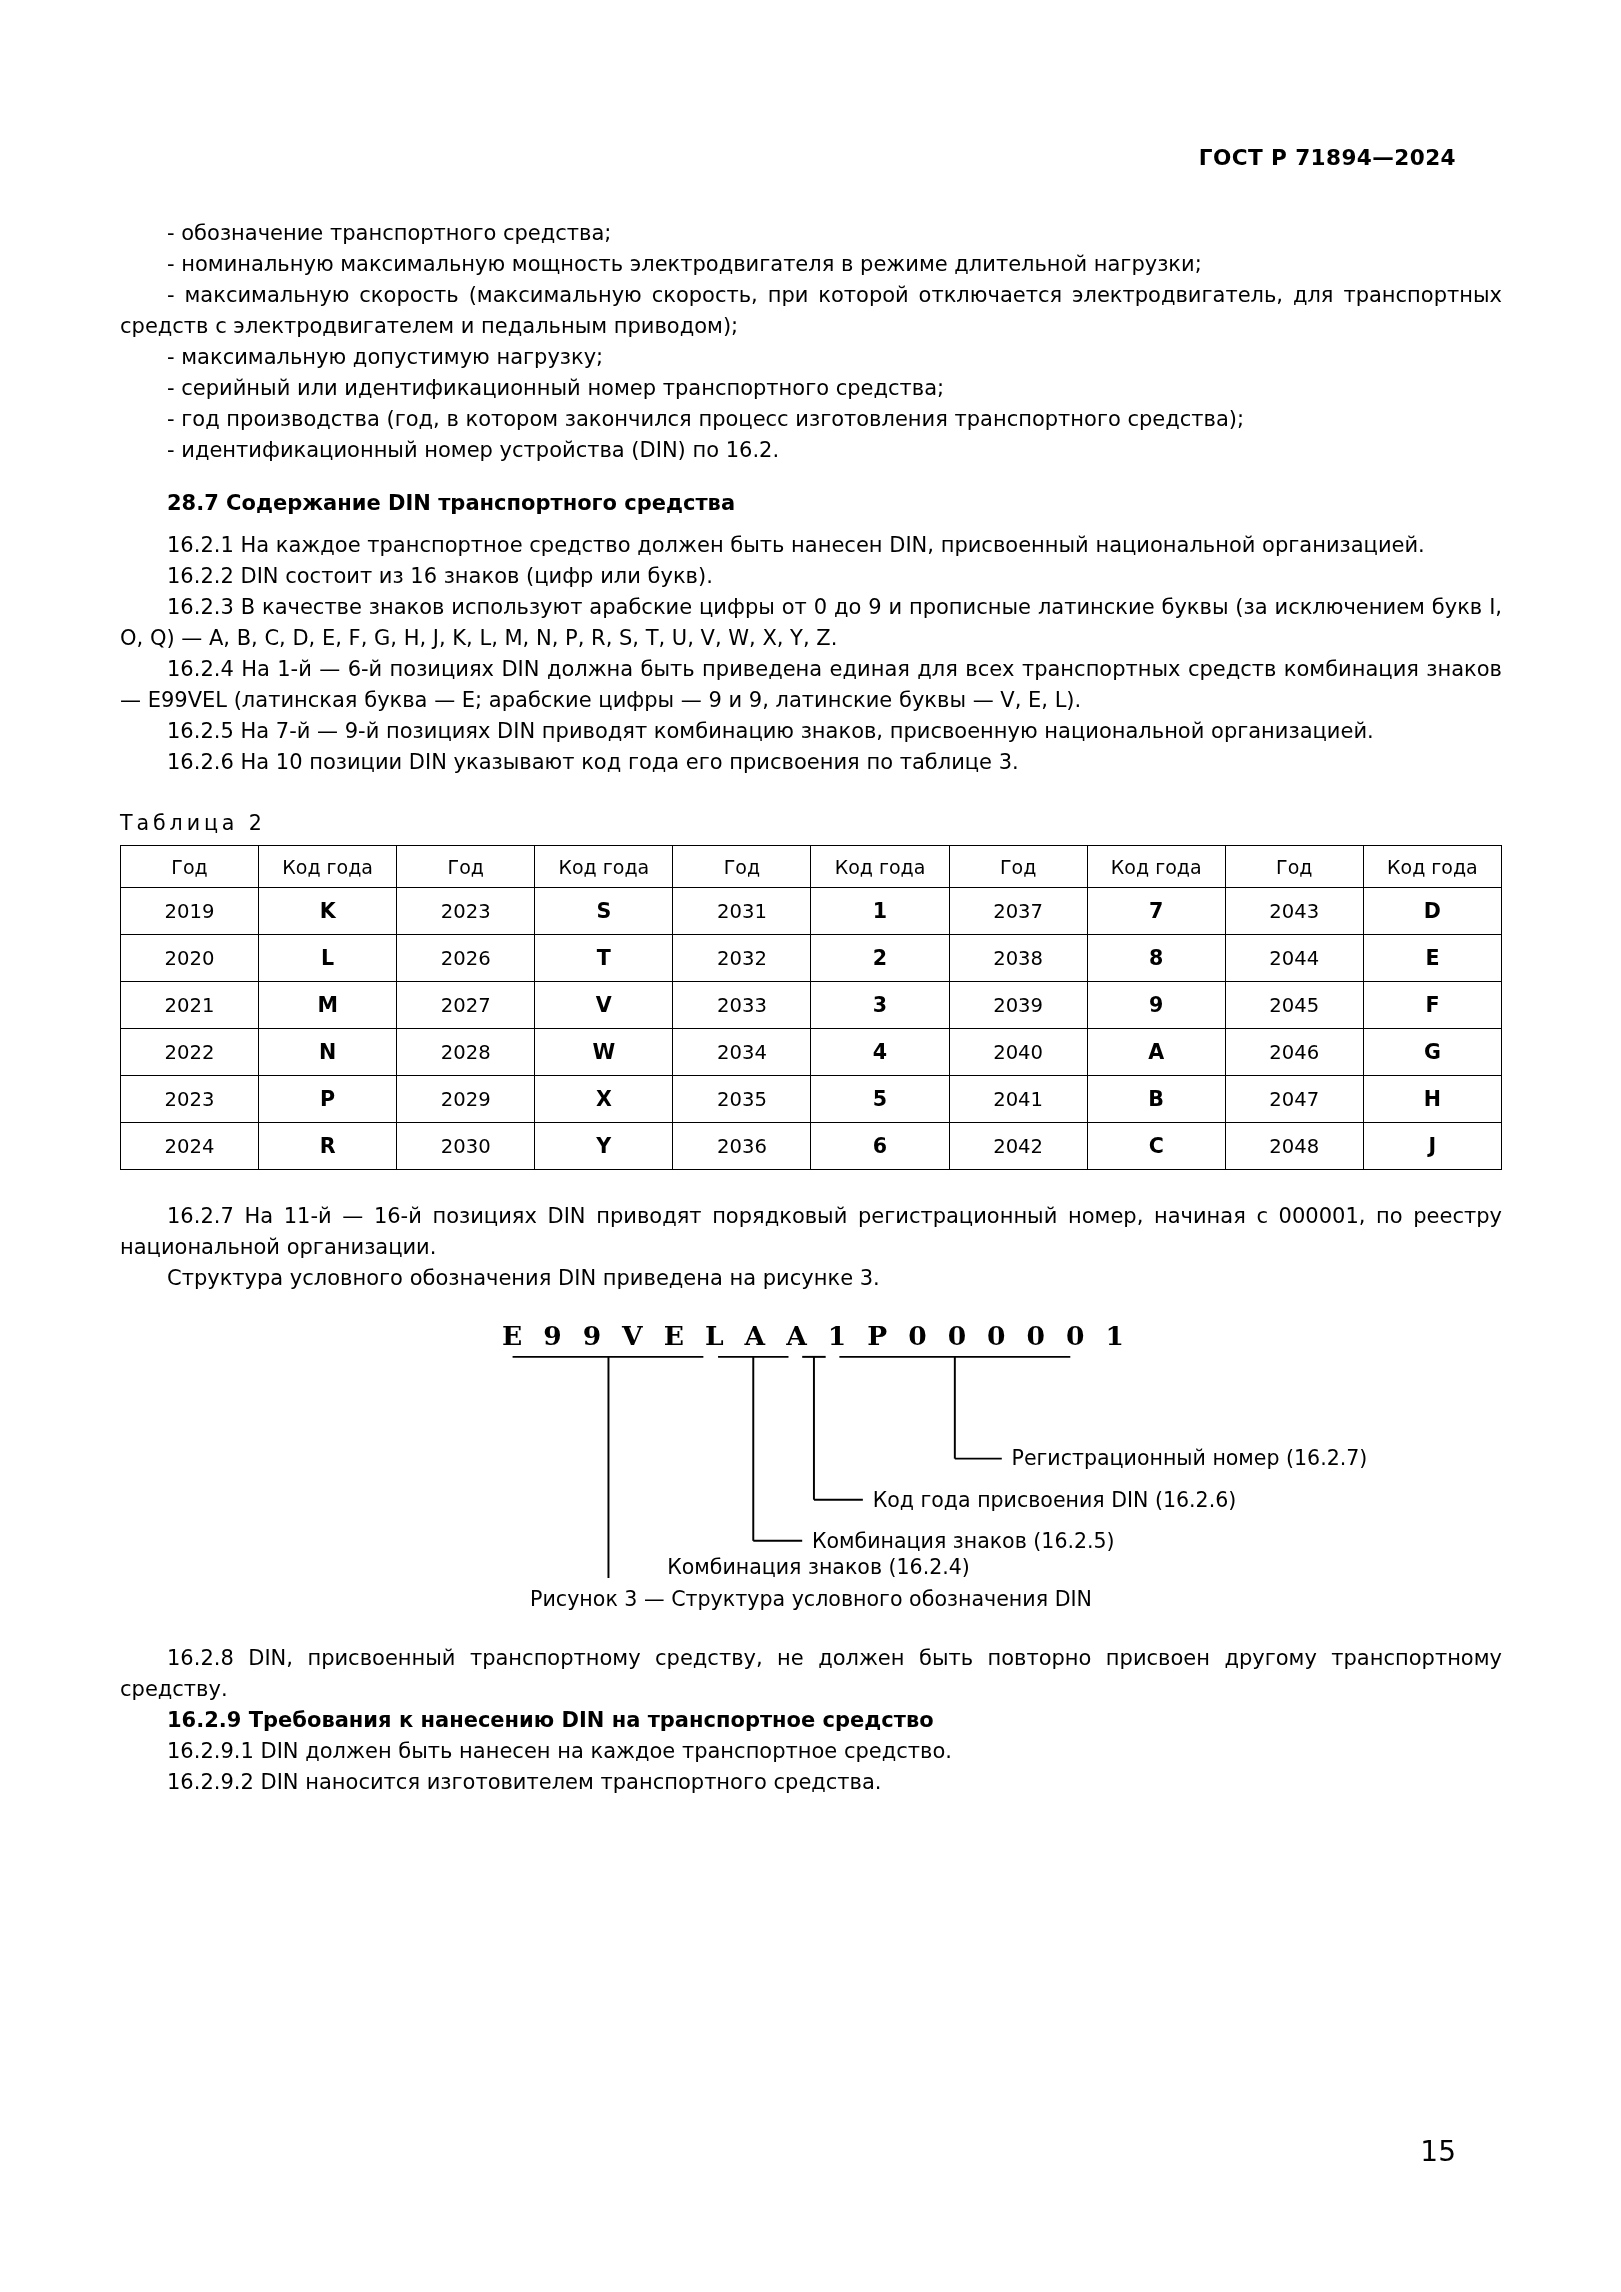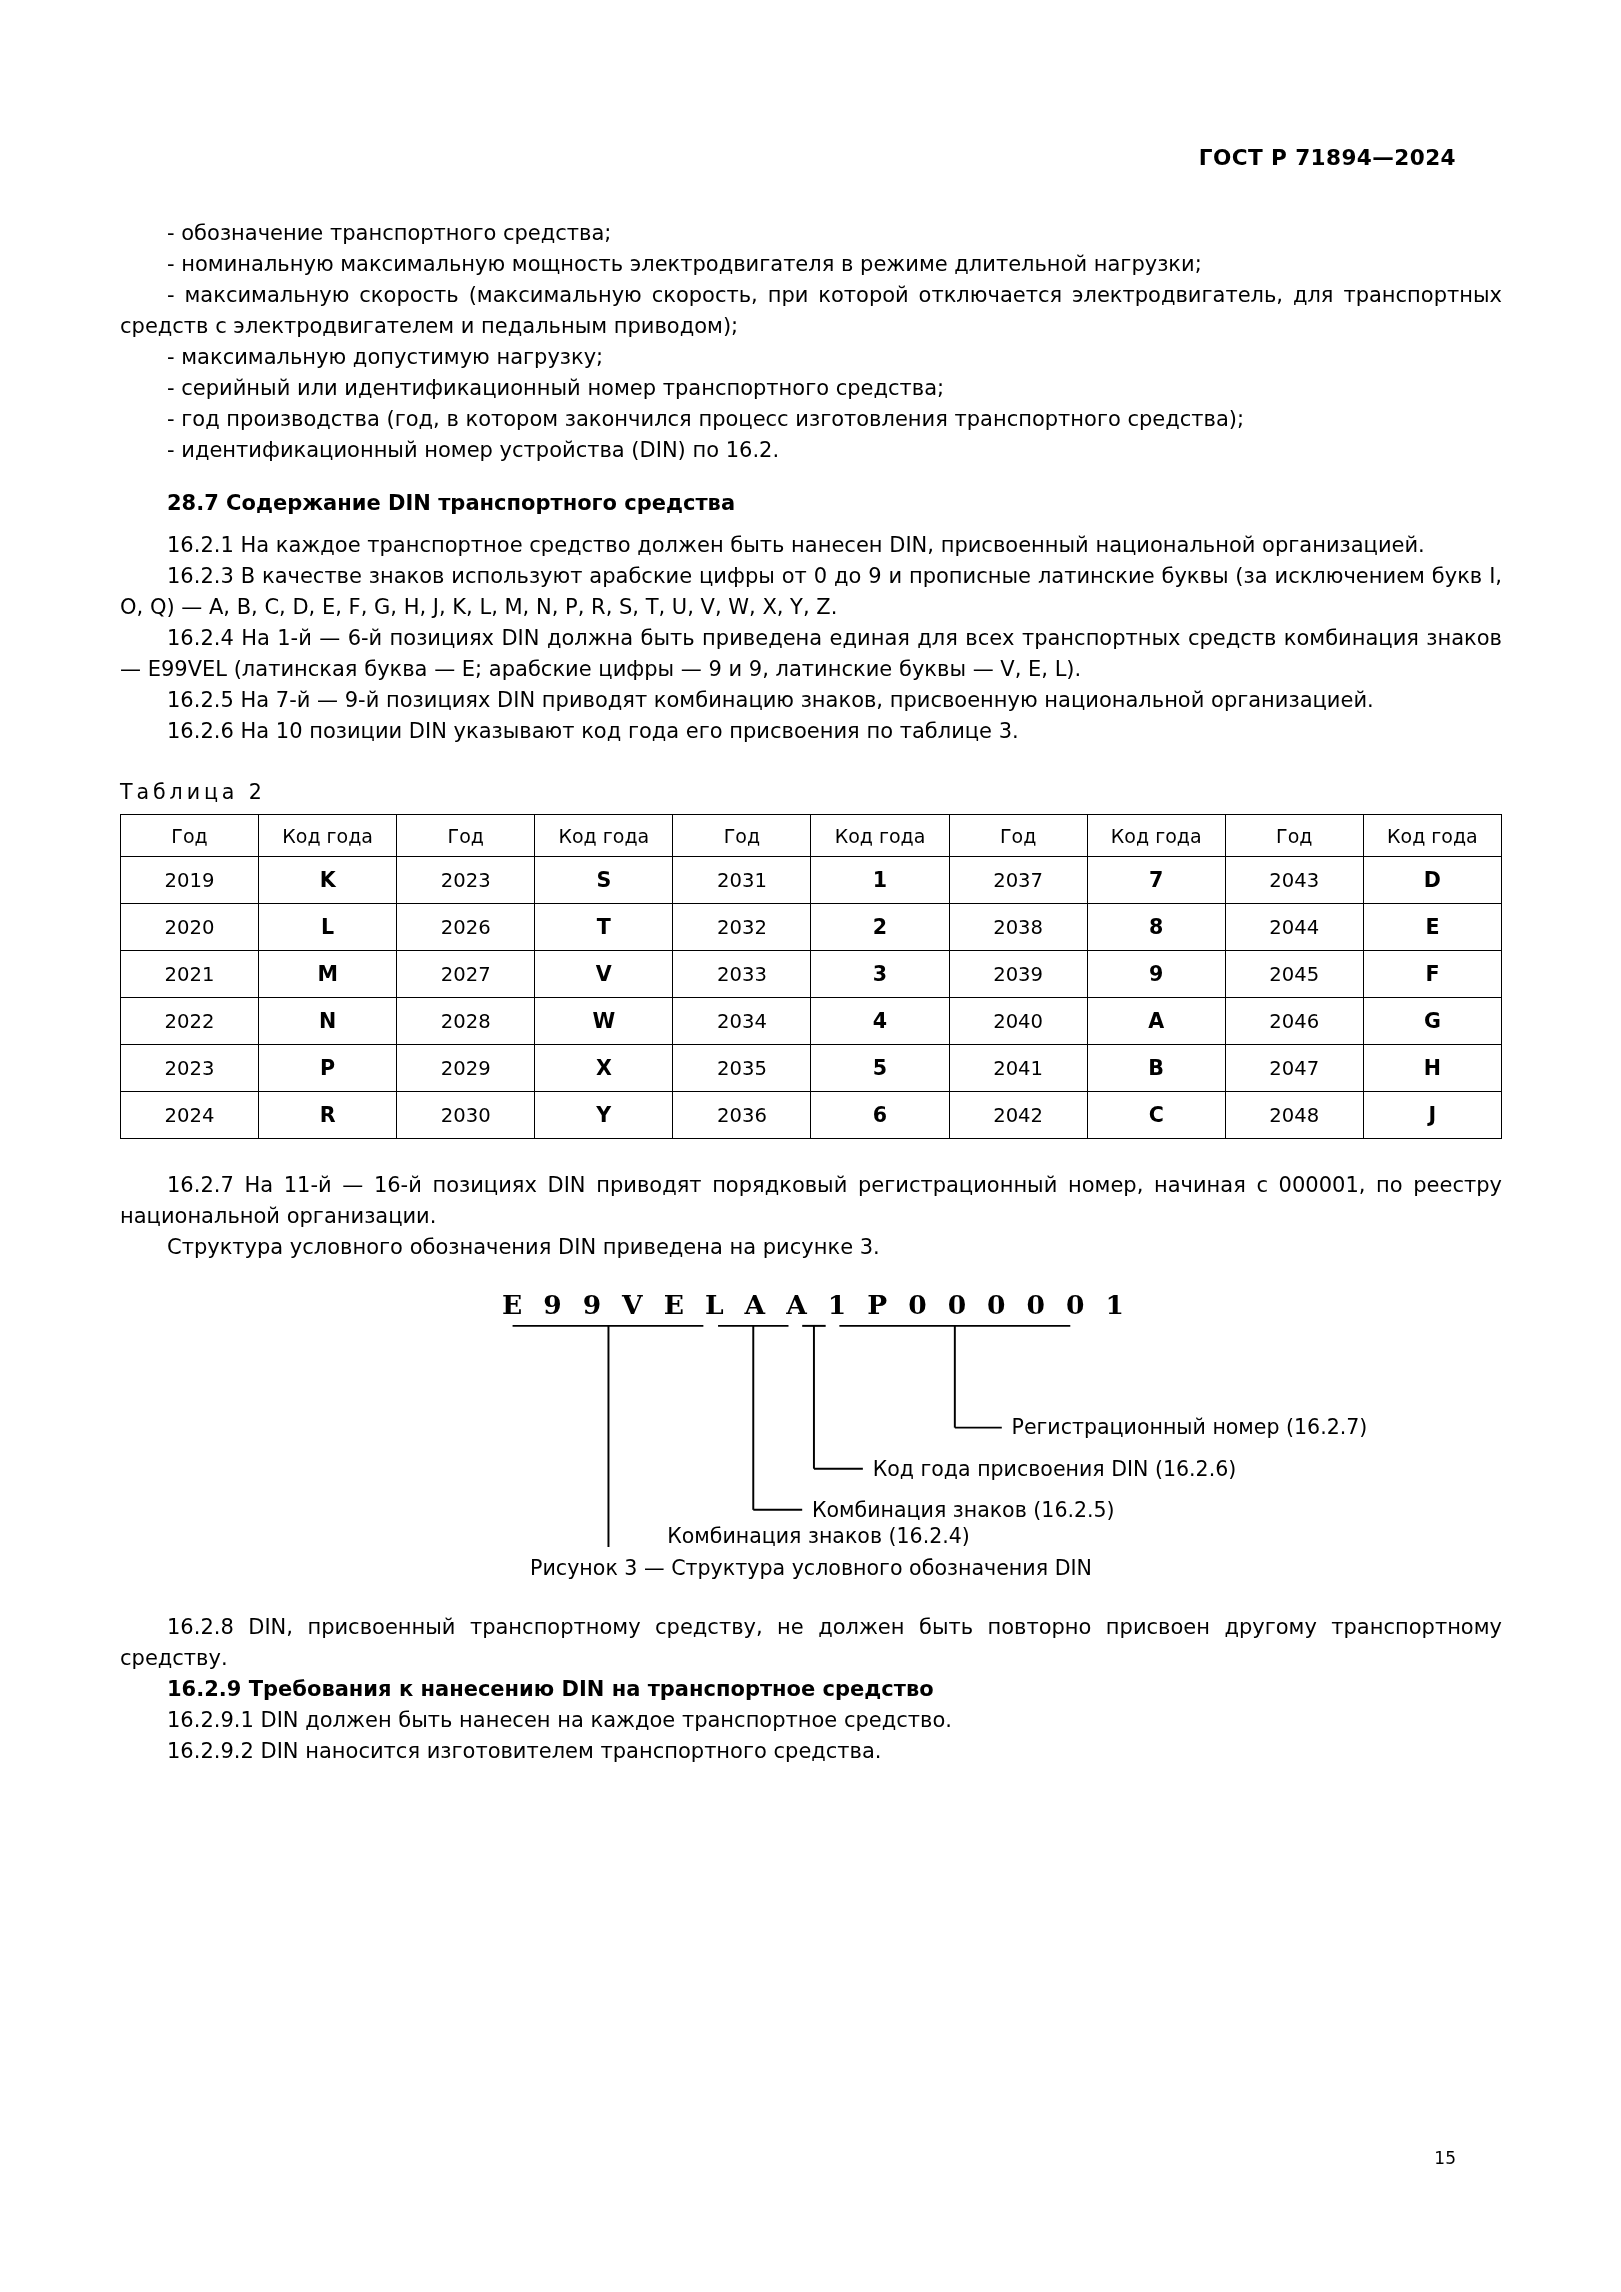--- a/index.html
+++ b/index.html
@@ -112,21 +112,21 @@
     font-size: 20.6px;
     margin-top: 9.8px;
   }
   .tail {
     margin-top: 29px;
   }
   .page-number {
     position: absolute;
     right: 165px;
     bottom: 125px;
-    font-size: 17px;
+    font-size: 28px;
     text-align: center;
   }
 </style>
 </head>
 <body>
 
 <div class="page">
 
   <div class="header">ГОСТ Р 71894—2024</div>
 
@@ -138,20 +138,21 @@
       <p class="dash">- максимальную скорость (максимальную скорость, при которой отключается электродвигатель, для транспортных средств с электродвигателем и педальным приводом);</p>
       <p class="dash">- максимальную допустимую нагрузку;</p>
       <p class="dash">- серийный или идентификационный номер транспортного средства;</p>
       <p class="dash">- год производства (год, в котором закончился процесс изготовления транспортного средства);</p>
       <p class="dash">- идентификационный номер устройства (DIN) по 16.2.</p>
     </div>
 
     <h3 class="section">28.7 Содержание DIN транспортного средства</h3>
 
     <p class="indent">16.2.1 На каждое транспортное средство должен быть нанесен DIN, присвоенный национальной организацией.</p>
+    <p class="indent">16.2.2 DIN состоит из 16 знаков (цифр или букв).</p>
     <p class="indent">16.2.3 В качестве знаков используют арабские цифры от 0 до 9 и прописные латинские буквы (за исключением букв I, O, Q) — A, B, C, D, E, F, G, H, J, K, L, M, N, P, R, S, T, U, V, W, X, Y, Z.</p>
     <p class="indent">16.2.4 На 1-й — 6-й позициях DIN должна быть приведена единая для всех транспортных средств комбинация знаков — E99VEL (латинская буква — E; арабские цифры — 9 и 9, латинские буквы — V, E, L).</p>
     <p class="indent">16.2.5 На 7-й — 9-й позициях DIN приводят комбинацию знаков, присвоенную национальной организацией.</p>
     <p class="indent">16.2.6 На 10 позиции DIN указывают код года его присвоения по таблице 3.</p>
 
     <div class="table-caption">Таблица 2</div>
 
     <table class="year-codes">
       <thead>
         <tr>

